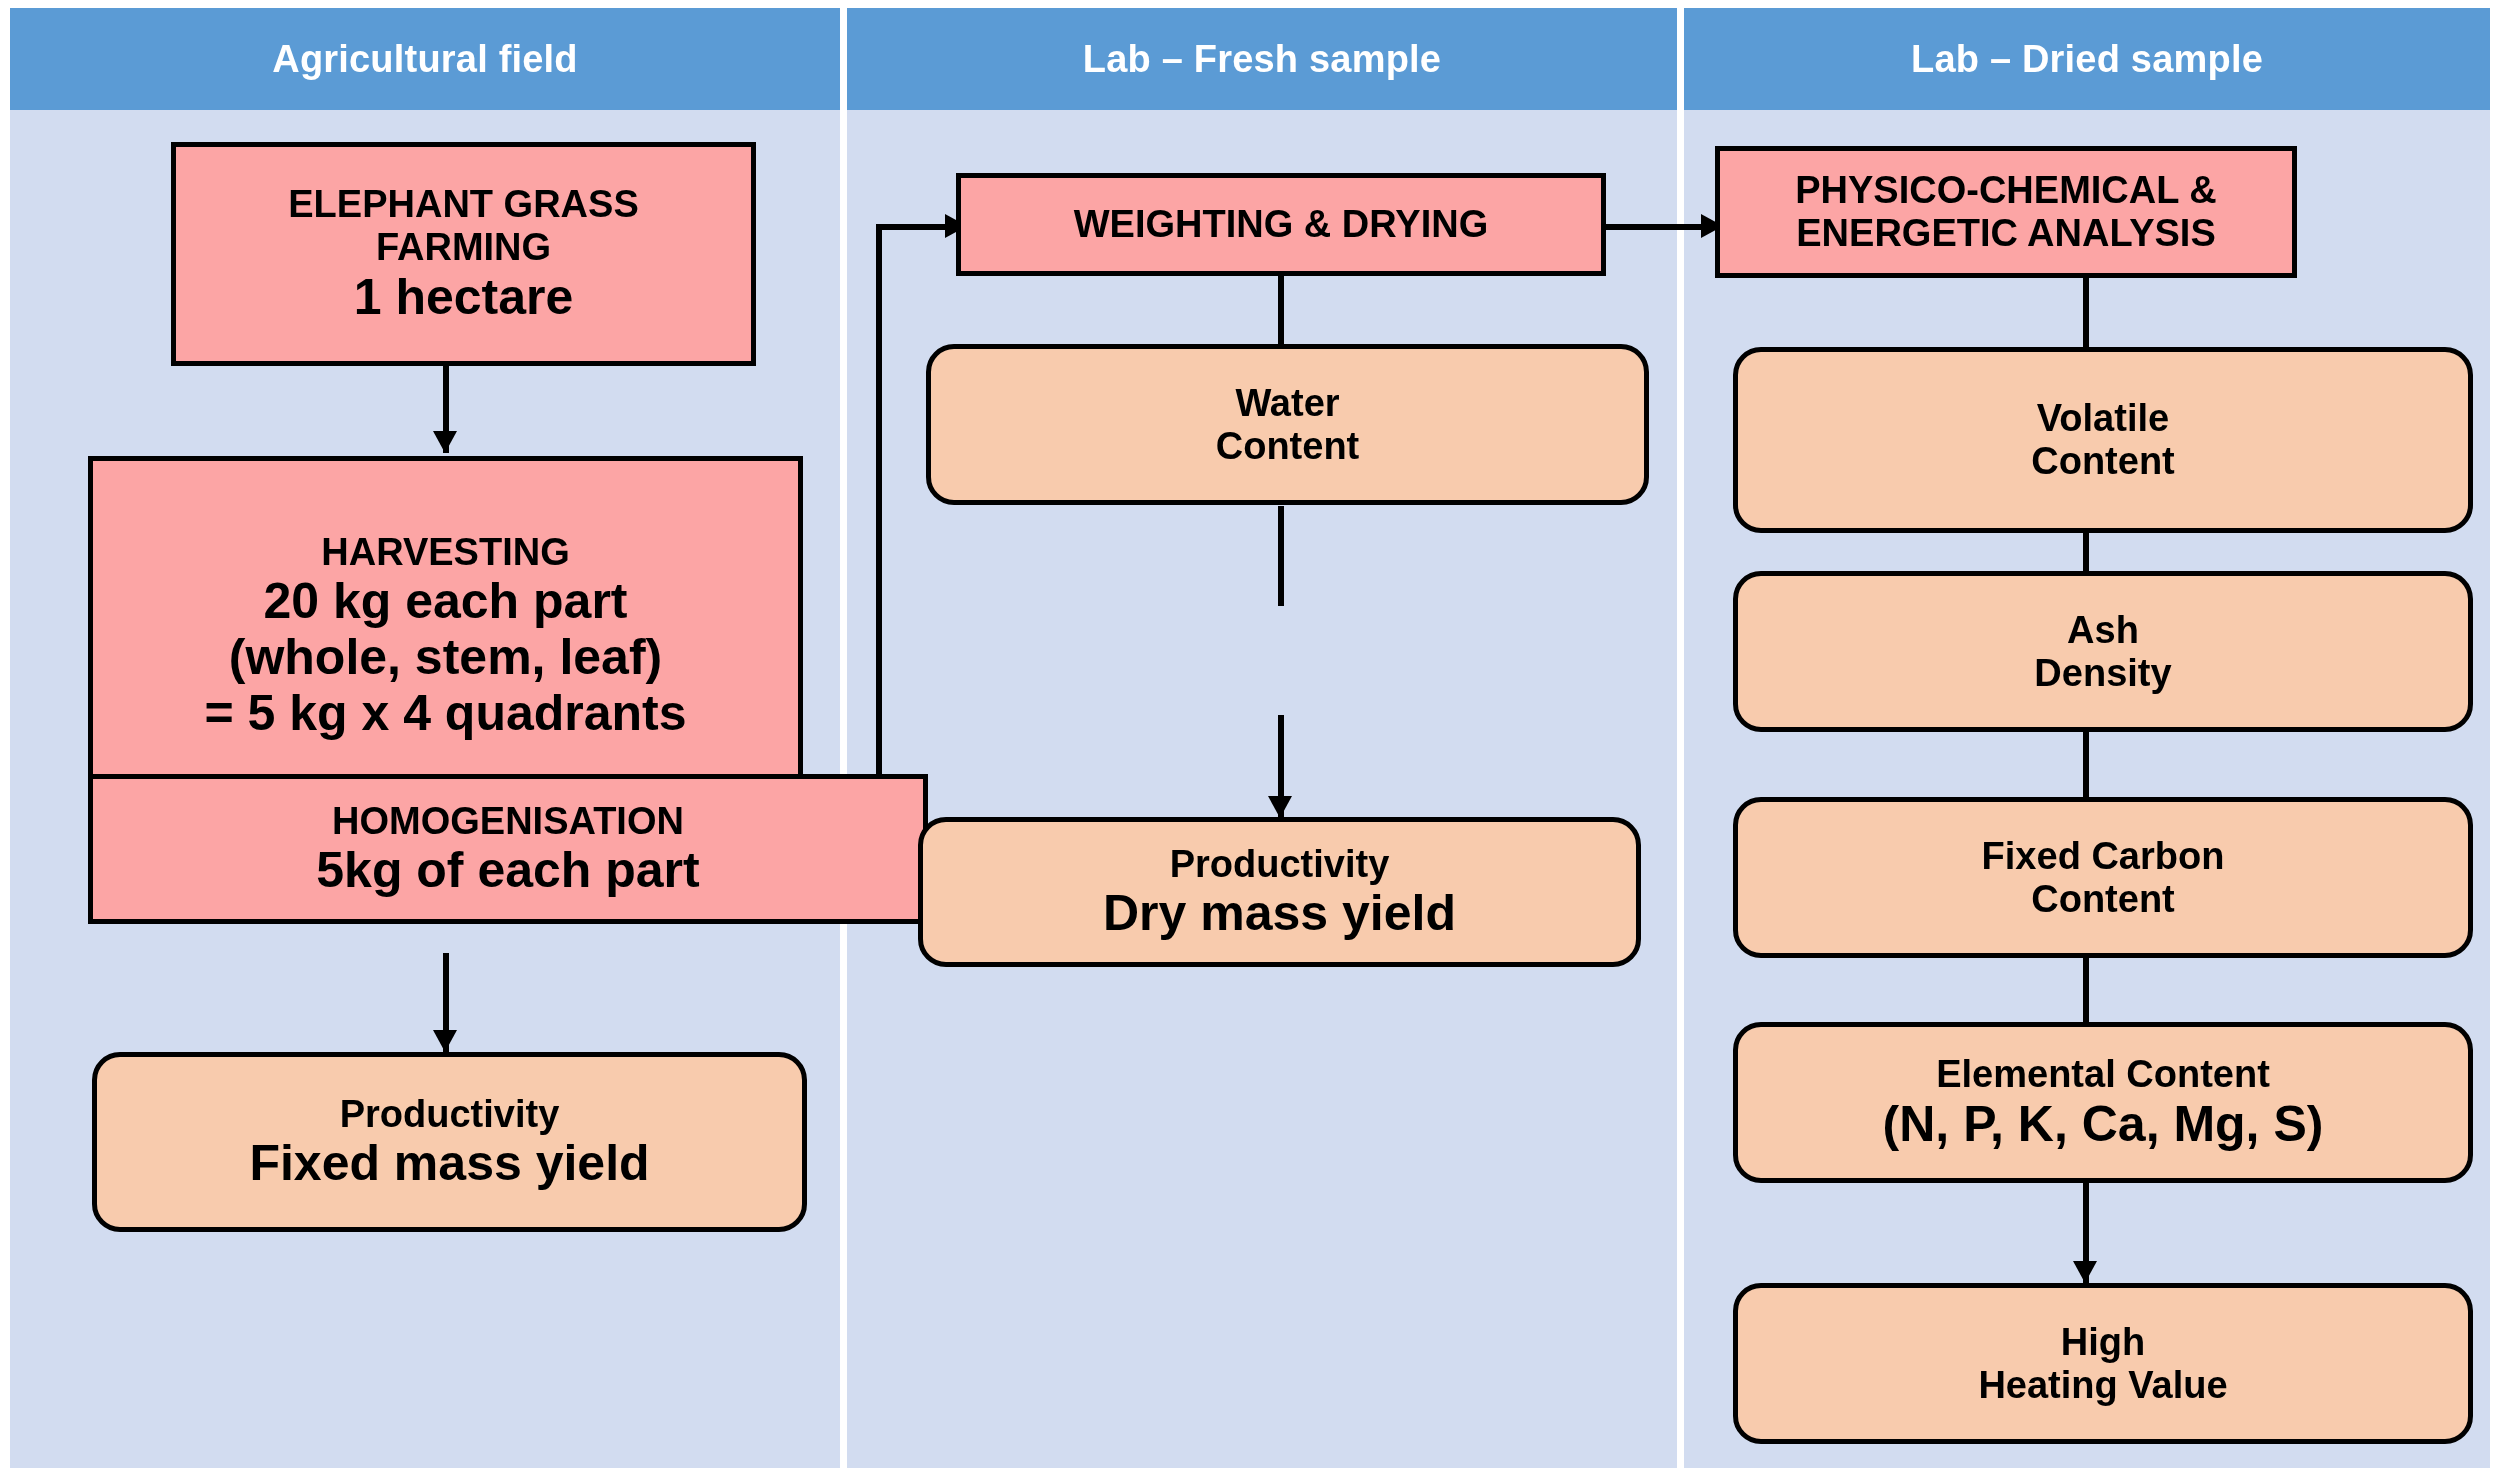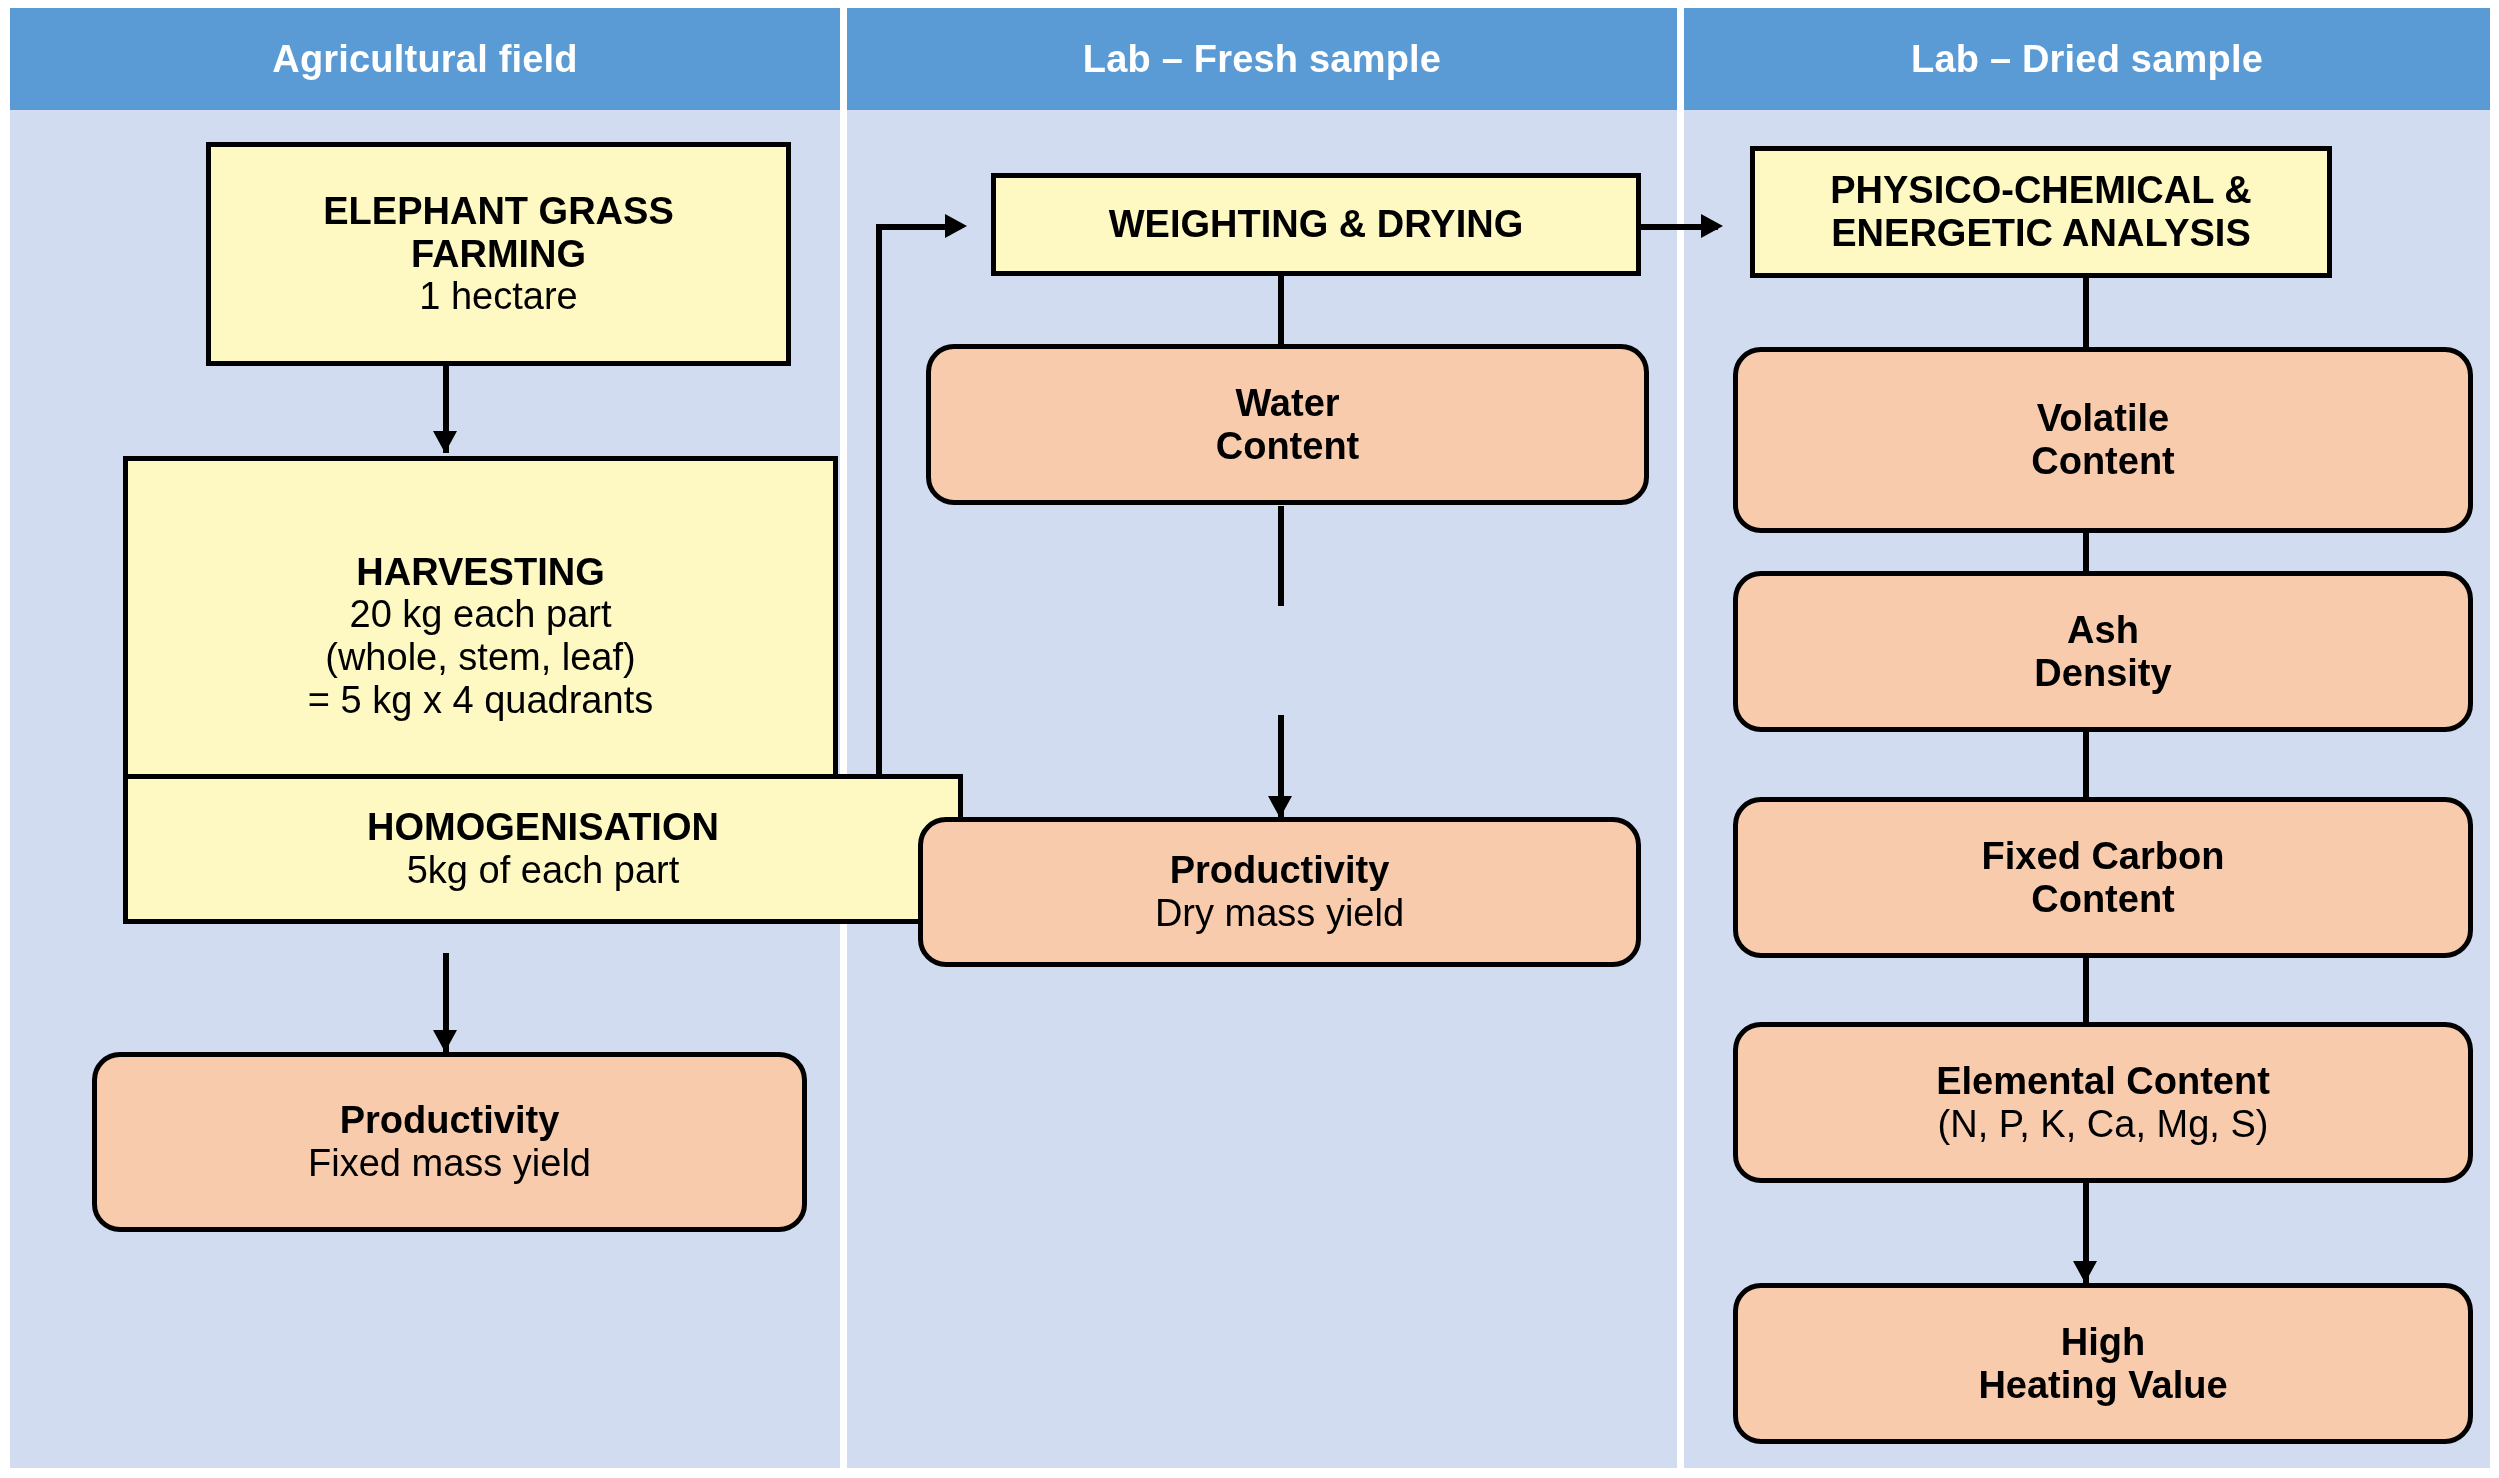--- a/index.html
+++ b/index.html
@@ -59,32 +59,32 @@
     border: 5.9px solid #000000;
     box-sizing: border-box;
     display: flex;
     flex-direction: column;
     align-items: center;
     justify-content: center;
     text-align: center;
     color: #000000;
     z-index: 5;
   }
-  .node.green { background: #fef9c3; border-radius: 0; margin-left: 35px; }
+  .node.green { background: #fca5a5; border-radius: 0; }
   .node.orange { background: #f8cbad; border-radius: 28px; }
 
   .node .ttl {
     font-weight: bold;
     font-size: 38px;
     line-height: 1.12;
     white-space: pre-line;
   }
   .node .sub {
-    font-weight: normal;
-    font-size: 38px;
+    font-weight: bold;
+    font-size: 50px;
     line-height: 1.12;
     white-space: pre-line;
   }
 
   
   .vline {
     position: absolute;
     width: 5.9px;
     background: #000000;
     z-index: 3;

